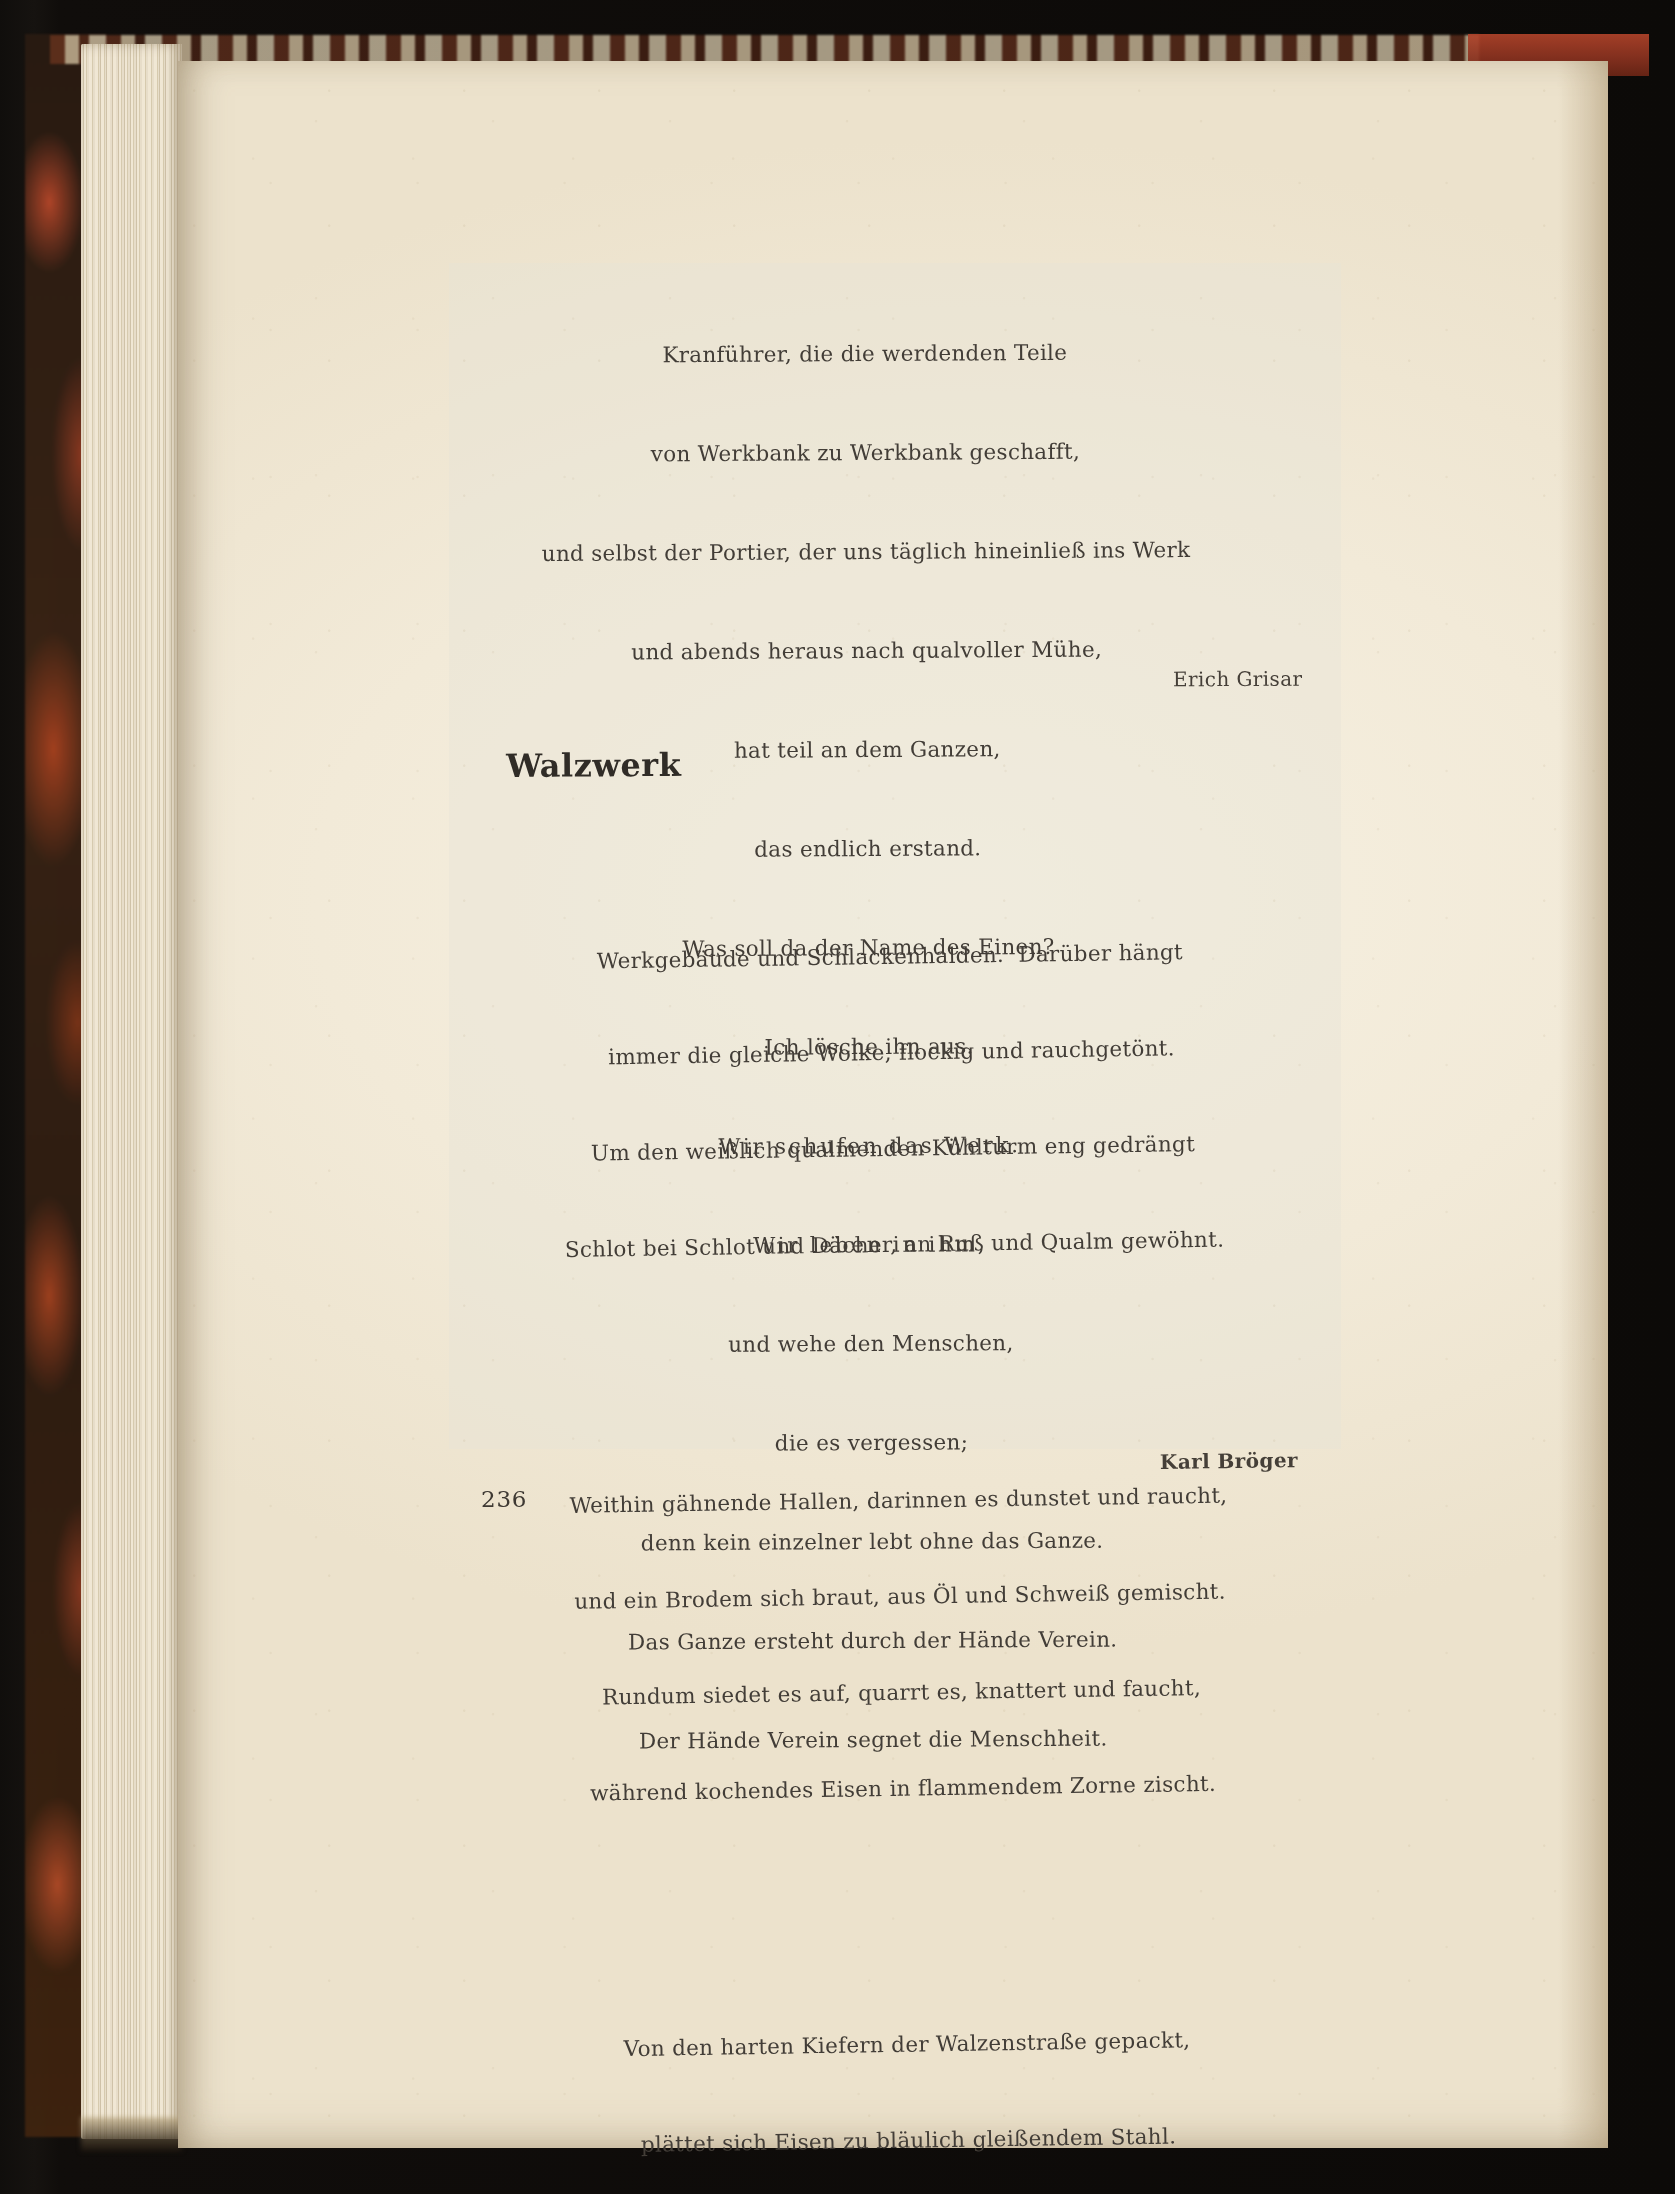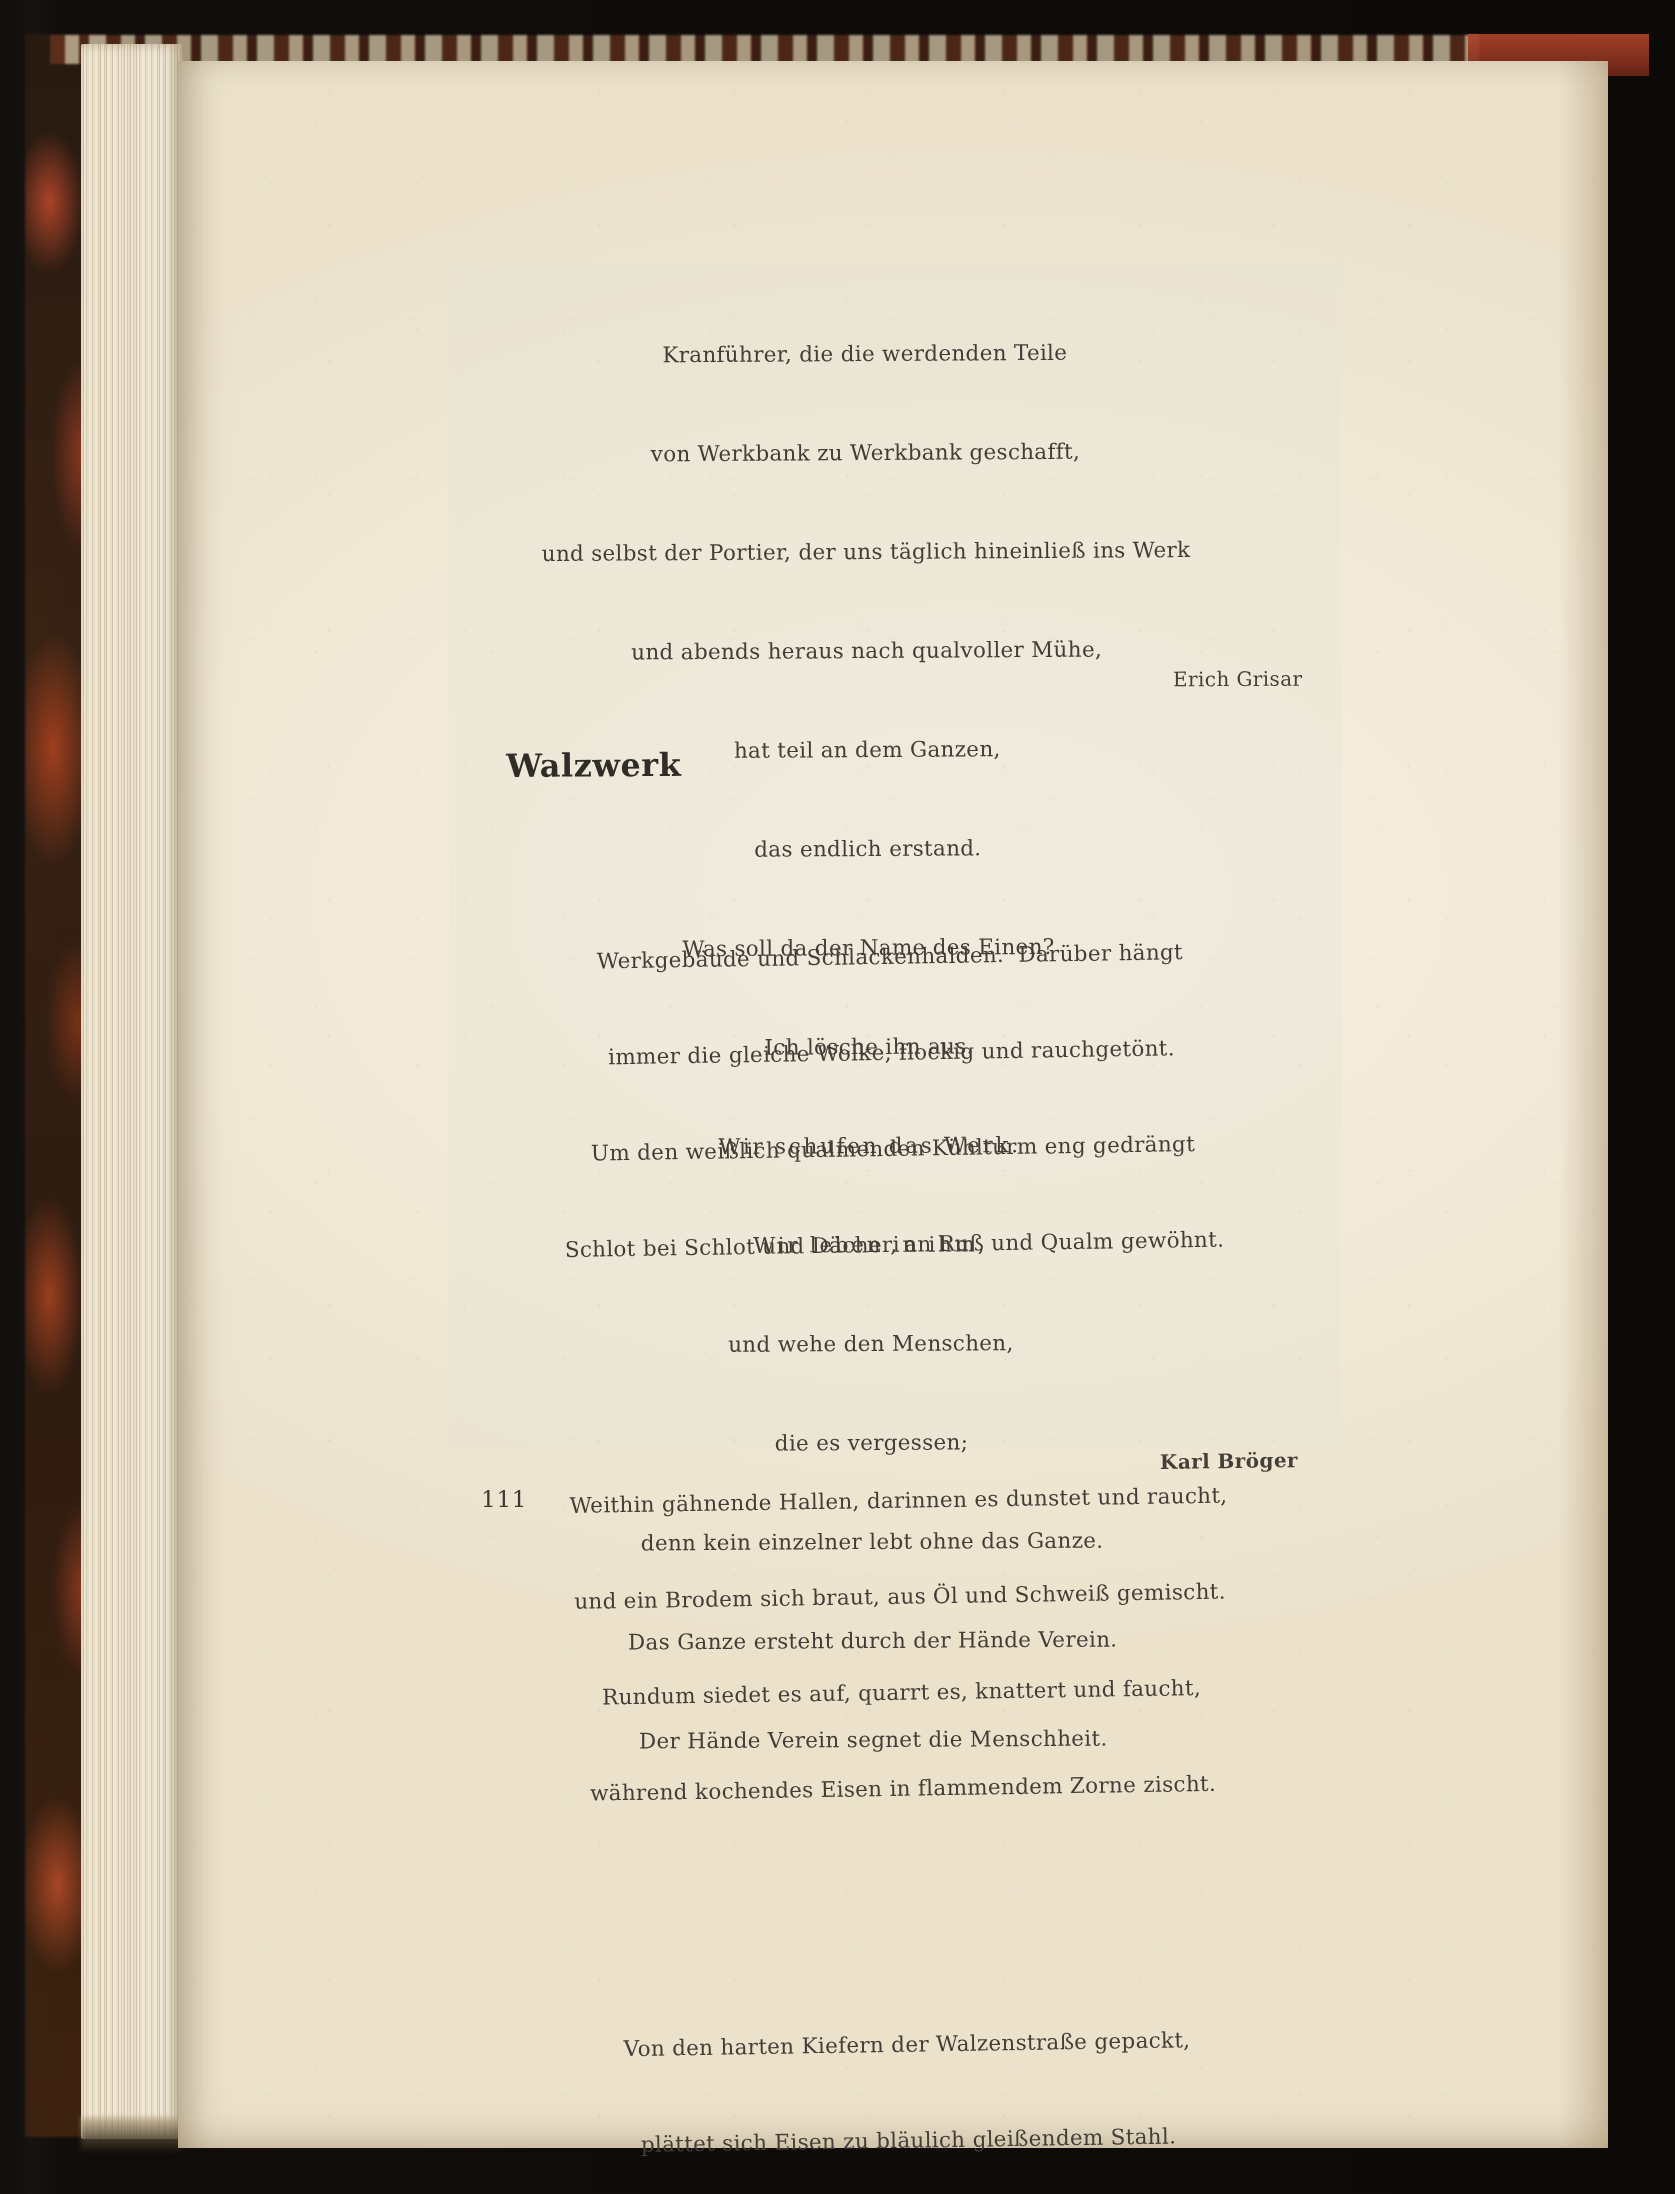--- a/index.html
+++ b/index.html
@@ -270,18 +270,18 @@
           <span class="ln">plättet sich Eisen zu bläulich gleißendem Stahl.</span>
           
           
         </span>
         
         
       </div>
 
       <div class="byline" id="byline2">Karl Bröger</div>
 
-      <div class="folio">111</div>
+      <div class="folio">236</div>
 
     </div>
   </div>
 </div>
 
 
 </body></html>

